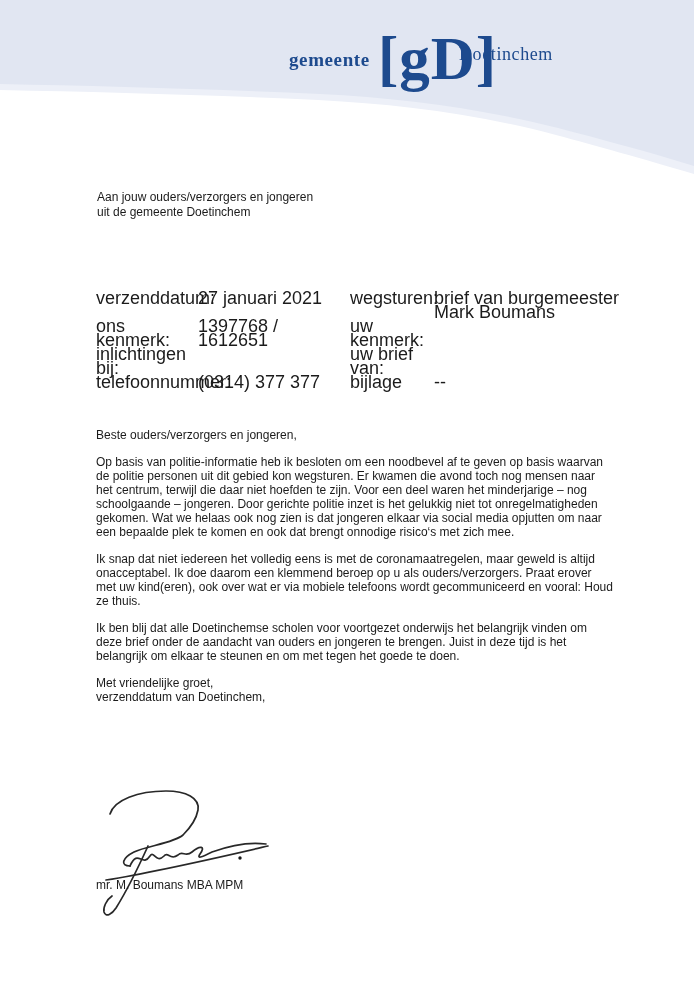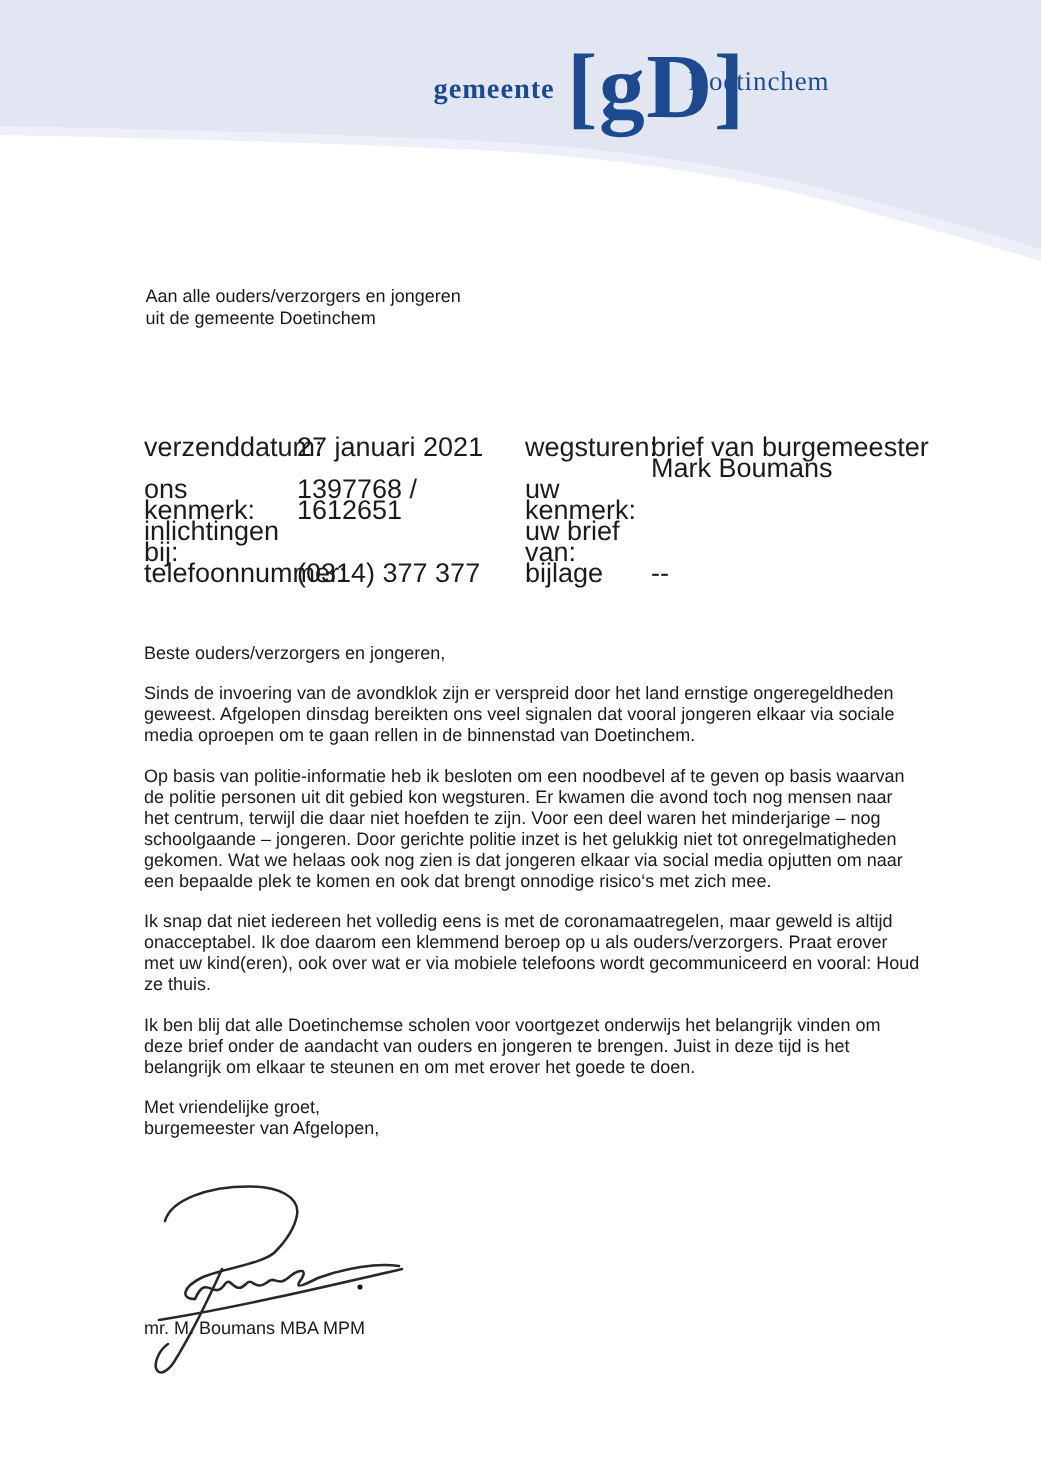--- a/index.html
+++ b/index.html
@@ -56,21 +56,21 @@
     </svg>
   </div>
 
   <div class="logo" style="color:#1d4a8e;">
     <span class="logo-gemeente">gemeente</span>
     <span class="logo-mark">[gD]</span>
     <span class="logo-name">Doetinchem</span>
   </div>
 
   <div class="recipient">
-    <div>Aan alle ouders/verzorgers en jongeren</div>
+    <div>Aan jouw ouders/verzorgers en jongeren</div>
     <div>uit de gemeente Doetinchem</div>
   </div>
 
   <div class="meta">
 
     <div>verzenddatum:</div>
     <div>27 januari 2021</div>
     <div>wegsturen:</div>
     <div>brief van burgemeester</div>
 
@@ -90,27 +90,26 @@
     <div></div>
 
     <div>telefoonnummer:</div>
     <div>(0314) 377 377</div>
     <div>bijlage</div>
     <div>--</div>
   </div>
 
   <div class="body-text">
     <p>Beste ouders/verzorgers en jongeren,</p>
-    <p>Sinds de invoering van de avondklok zijn er verspreid door het land ernstige ongeregeldheden geweest. Afgelopen dinsdag bereikten ons veel signalen dat vooral jongeren elkaar via sociale media oproepen om te gaan rellen in de binnenstad van Doetinchem.</p>
     <p>Op basis van politie-informatie heb ik besloten om een noodbevel af te geven op basis waarvan de politie personen uit dit gebied kon wegsturen. Er kwamen die avond toch nog mensen naar het centrum, terwijl die daar niet hoefden te zijn. Voor een deel waren het minderjarige – nog schoolgaande – jongeren. Door gerichte politie inzet is het gelukkig niet tot onregelmatigheden gekomen. Wat we helaas ook nog zien is dat jongeren elkaar via social media opjutten om naar een bepaalde plek te komen en ook dat brengt onnodige risico‘s met zich mee.</p>
     <p>Ik snap dat niet iedereen het volledig eens is met de coronamaatregelen, maar geweld is altijd onacceptabel. Ik doe daarom een klemmend beroep op u als ouders/verzorgers. Praat erover met uw kind(eren), ook over wat er via mobiele telefoons wordt gecommuniceerd en vooral: Houd ze thuis.</p>
-    <p>Ik ben blij dat alle Doetinchemse scholen voor voortgezet onderwijs het belangrijk vinden om deze brief onder de aandacht van ouders en jongeren te brengen. Juist in deze tijd is het belangrijk om elkaar te steunen en om met erover het goede te doen.</p>
+    <p>Ik ben blij dat alle Doetinchemse scholen voor voortgezet onderwijs het belangrijk vinden om deze brief onder de aandacht van ouders en jongeren te brengen. Juist in deze tijd is het belangrijk om elkaar te steunen en om met tegen het goede te doen.</p>
     <div class="closing">
       <p>Met vriendelijke groet,</p>
-      <p>burgemeester van Afgelopen,</p>
+      <p>verzenddatum van Doetinchem,</p>
     </div>
   </div>
 
   <svg class="signature" viewBox="0 0 280 135">
     <g fill="none" stroke="#161616" stroke-width="1.7" stroke-linecap="round" opacity="0.92">
       <path d="M24 26 C28 12 52 3 80 3 C100 3 114 10 112 22 C110 33 102 42 97 47 C88 55 60 58 48 64 C36 70 34 78 44 78"></path>
       <path d="M44 78 C52 60 56 80 64 68 C68 62 70 76 78 68 C82 63 84 73 92 67 C97 62 99 70 106 64 C114 57 120 58 114 66 C110 72 118 68 126 64 C145 57 165 54 180 56"></path>
       <path d="M20 92 C70 84 130 70 182 58"></path>
       <path d="M62 58 C52 80 40 104 30 120 C26 126 20 130 18 124 C17 120 20 112 26 108"></path>
     </g>

